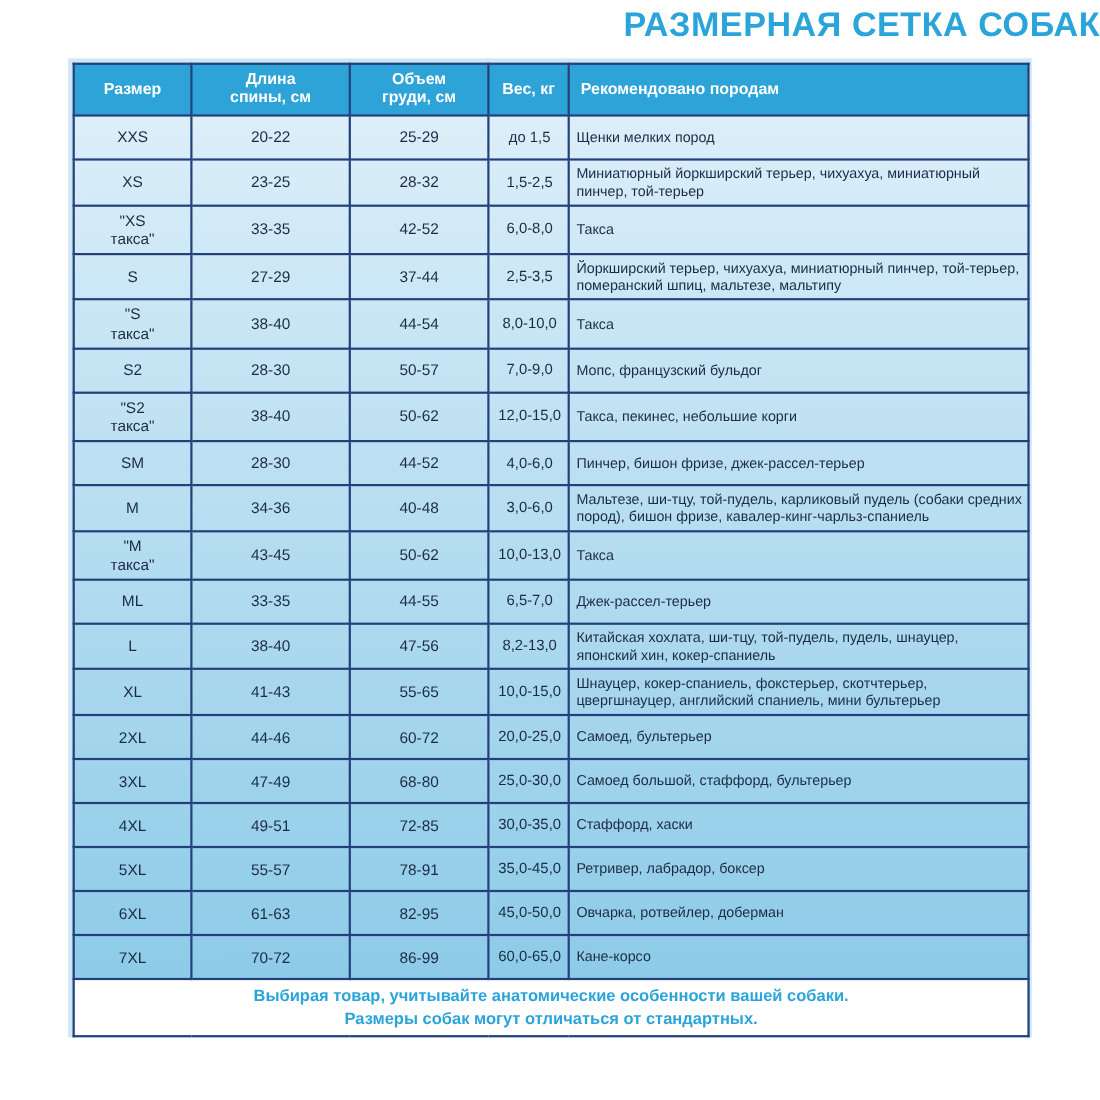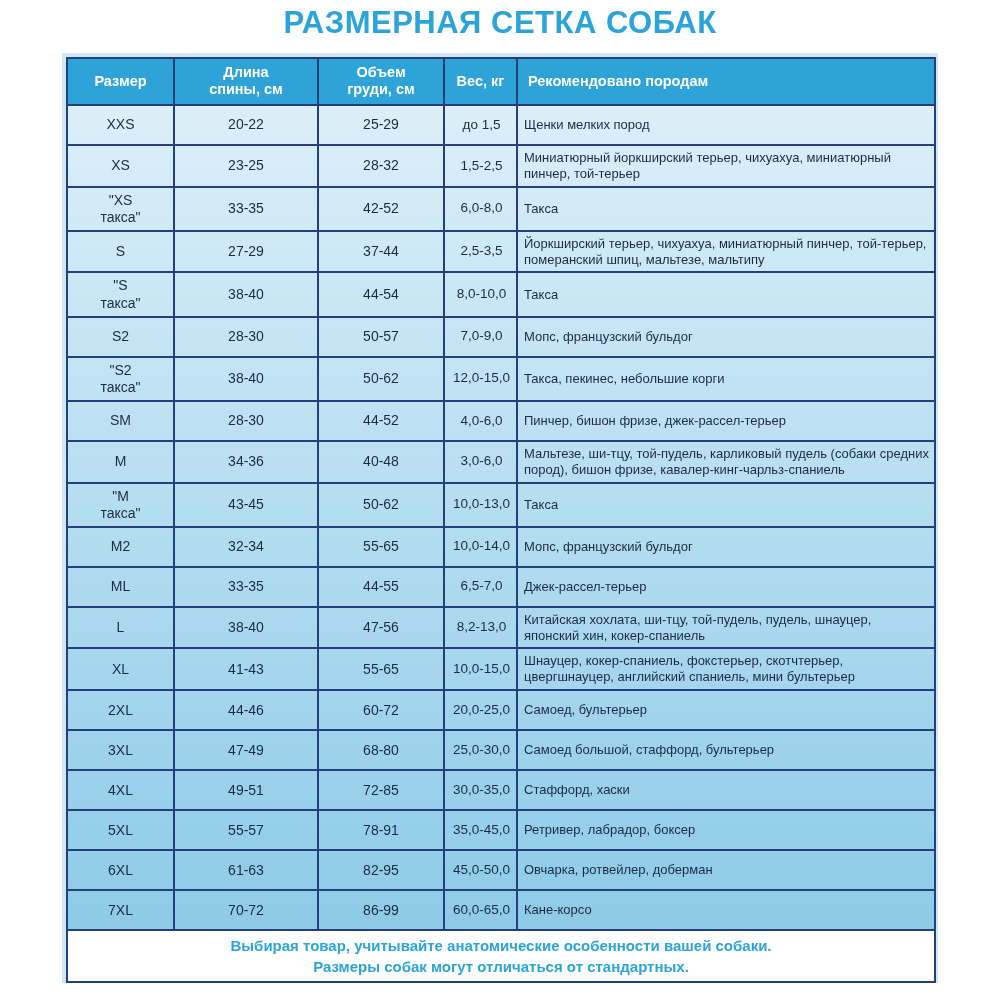--- a/index.html
+++ b/index.html
@@ -8,21 +8,21 @@
     background: #ffffff;
     font-family: "Liberation Sans", sans-serif;
   }
   .page {
     width: 1000px;
     height: 1000px;
     overflow: hidden;
     background: #ffffff;
   }
   .page-title {
-    text-align: center;
+    text-align: right;
     color: #2ba4da;
     font-size: 31px;
     font-weight: bold;
     letter-spacing: 0.5px;
     margin: 6px 0 13px 0;
     line-height: 1.1;
   }
   .table-wrap {
     width: 868px;
     margin: 0 auto;
@@ -181,27 +181,20 @@
           </tr>
           <tr>
             <td class="col-size">"M
 такса"</td>
             <td class="col-back_length">43-45</td>
             <td class="col-chest_girth">50-62</td>
             <td class="col-weight">10,0-13,0</td>
             <td class="col-breeds breeds">Такса</td>
           </tr>
           <tr>
-            <td class="col-size">M2</td>
-            <td class="col-back_length">32-34</td>
-            <td class="col-chest_girth">55-65</td>
-            <td class="col-weight">10,0-14,0</td>
-            <td class="col-breeds breeds">Мопс, французский бульдог</td>
-          </tr>
-          <tr>
             <td class="col-size">ML</td>
             <td class="col-back_length">33-35</td>
             <td class="col-chest_girth">44-55</td>
             <td class="col-weight">6,5-7,0</td>
             <td class="col-breeds breeds">Джек-рассел-терьер</td>
           </tr>
           <tr>
             <td class="col-size">L</td>
             <td class="col-back_length">38-40</td>
             <td class="col-chest_girth">47-56</td>

